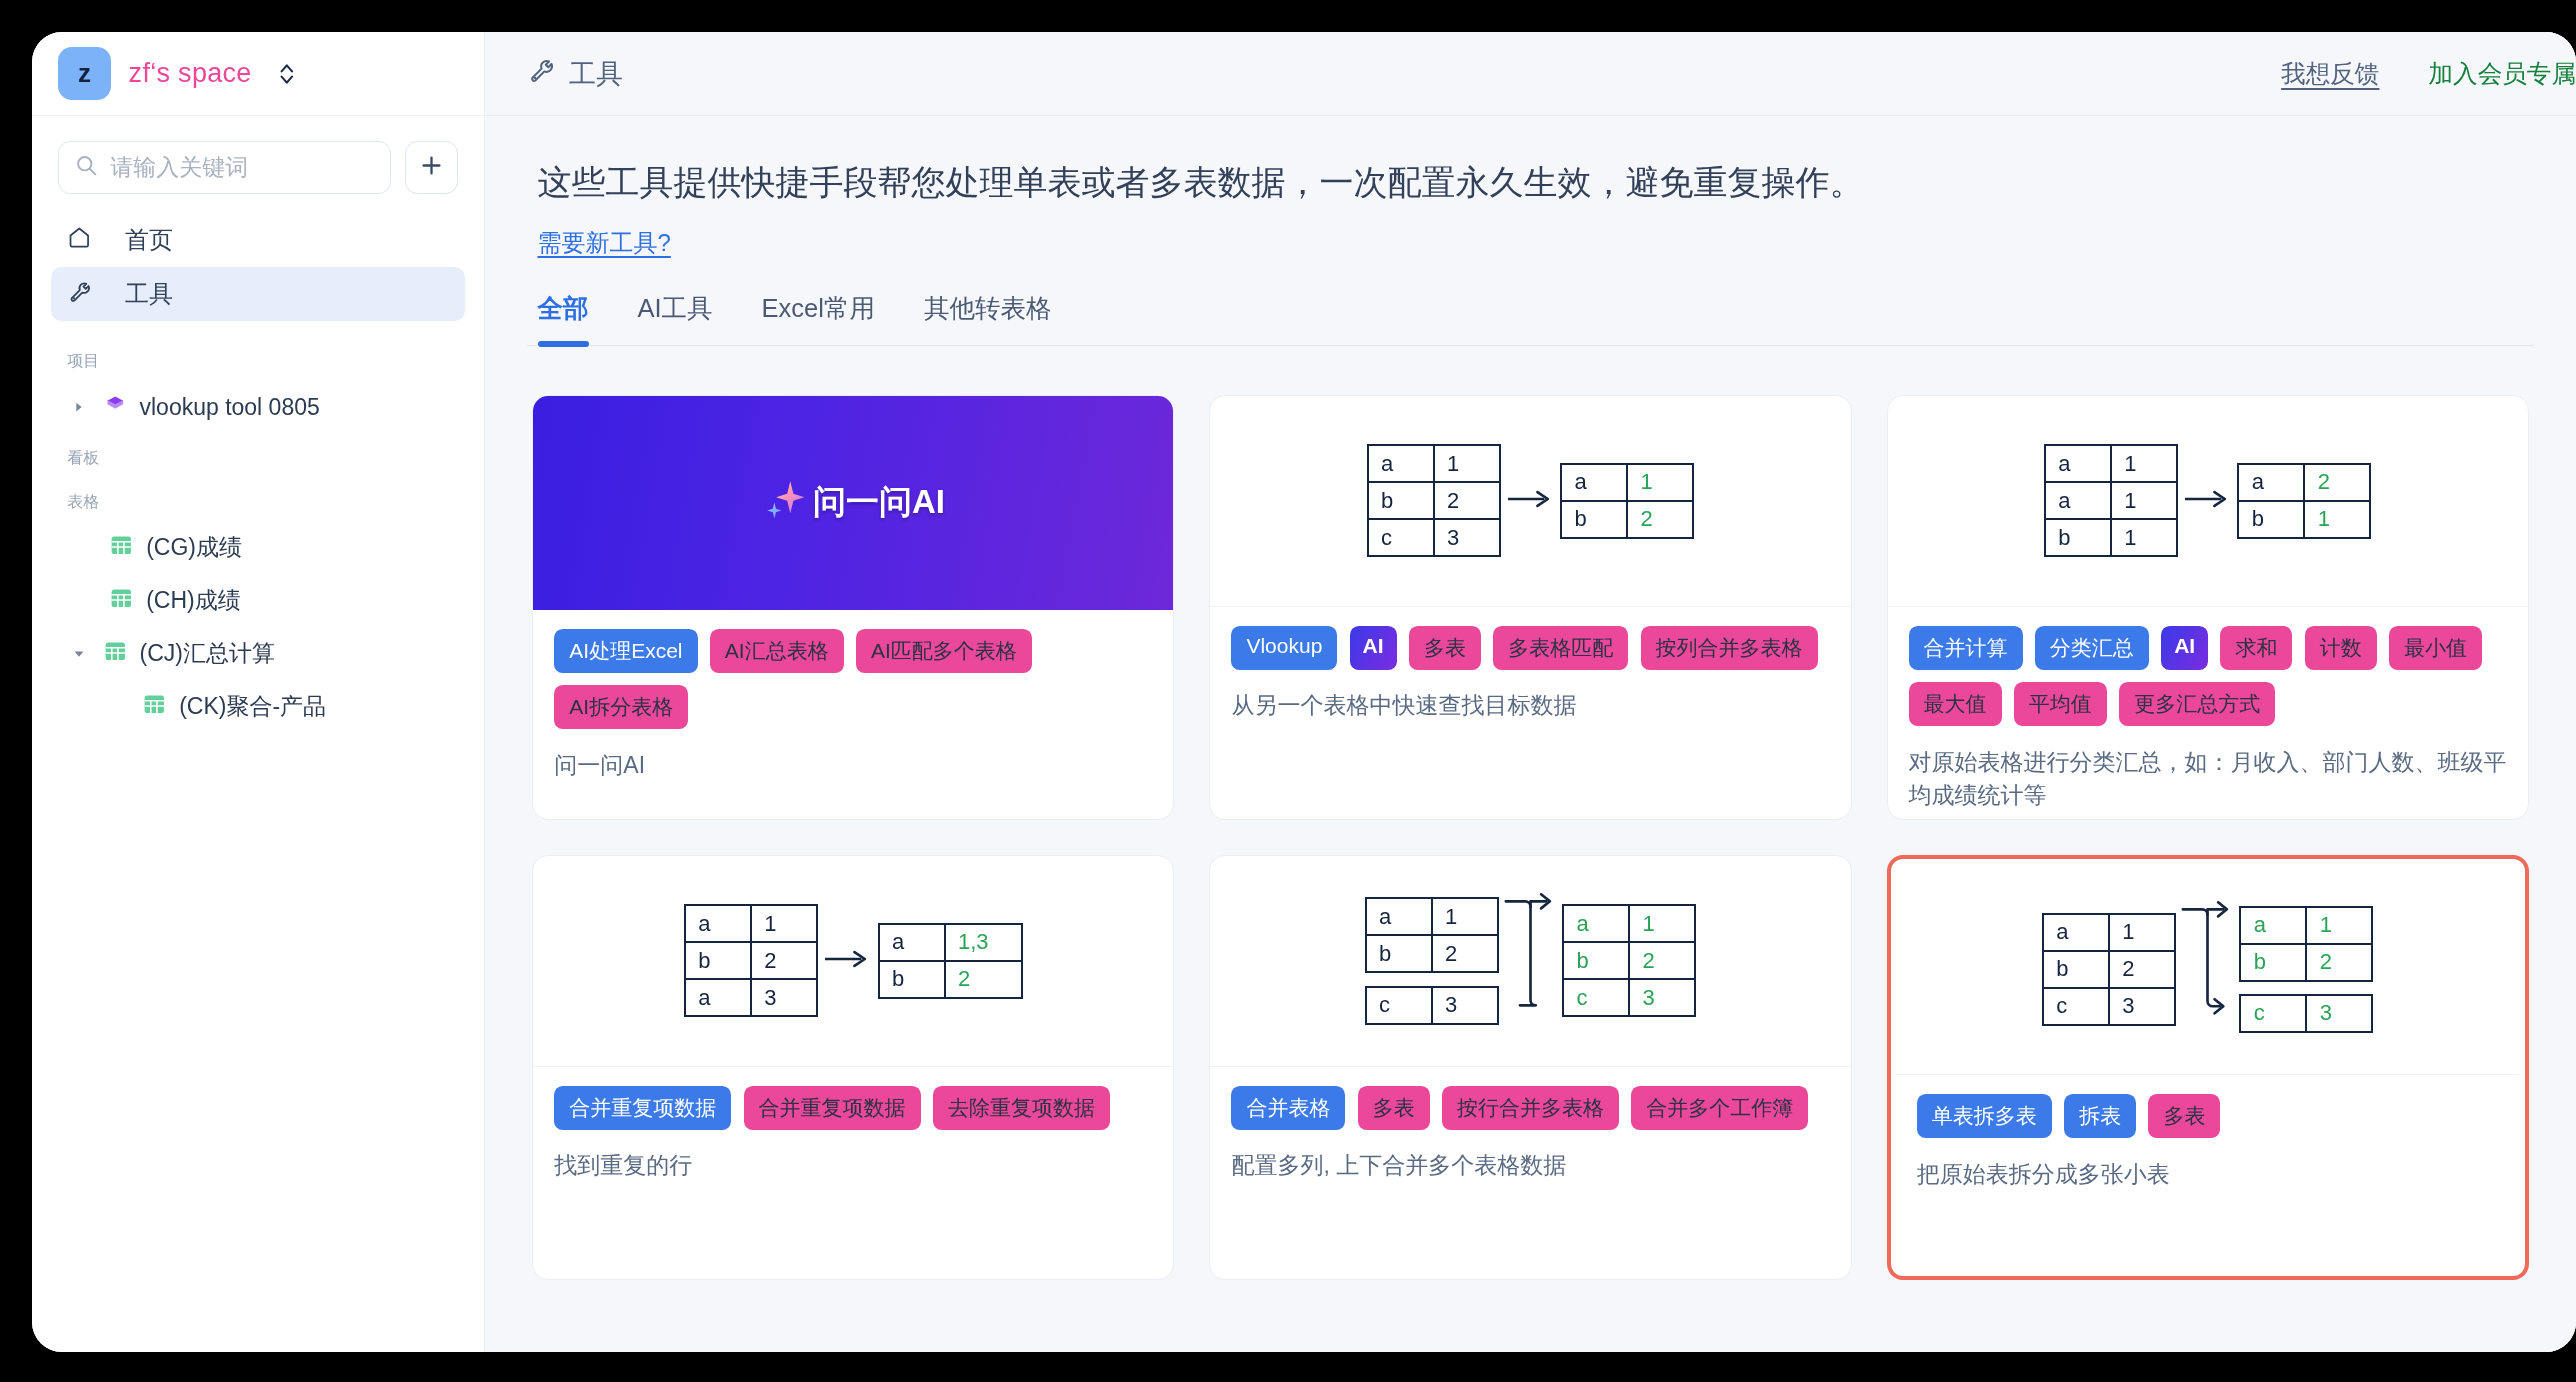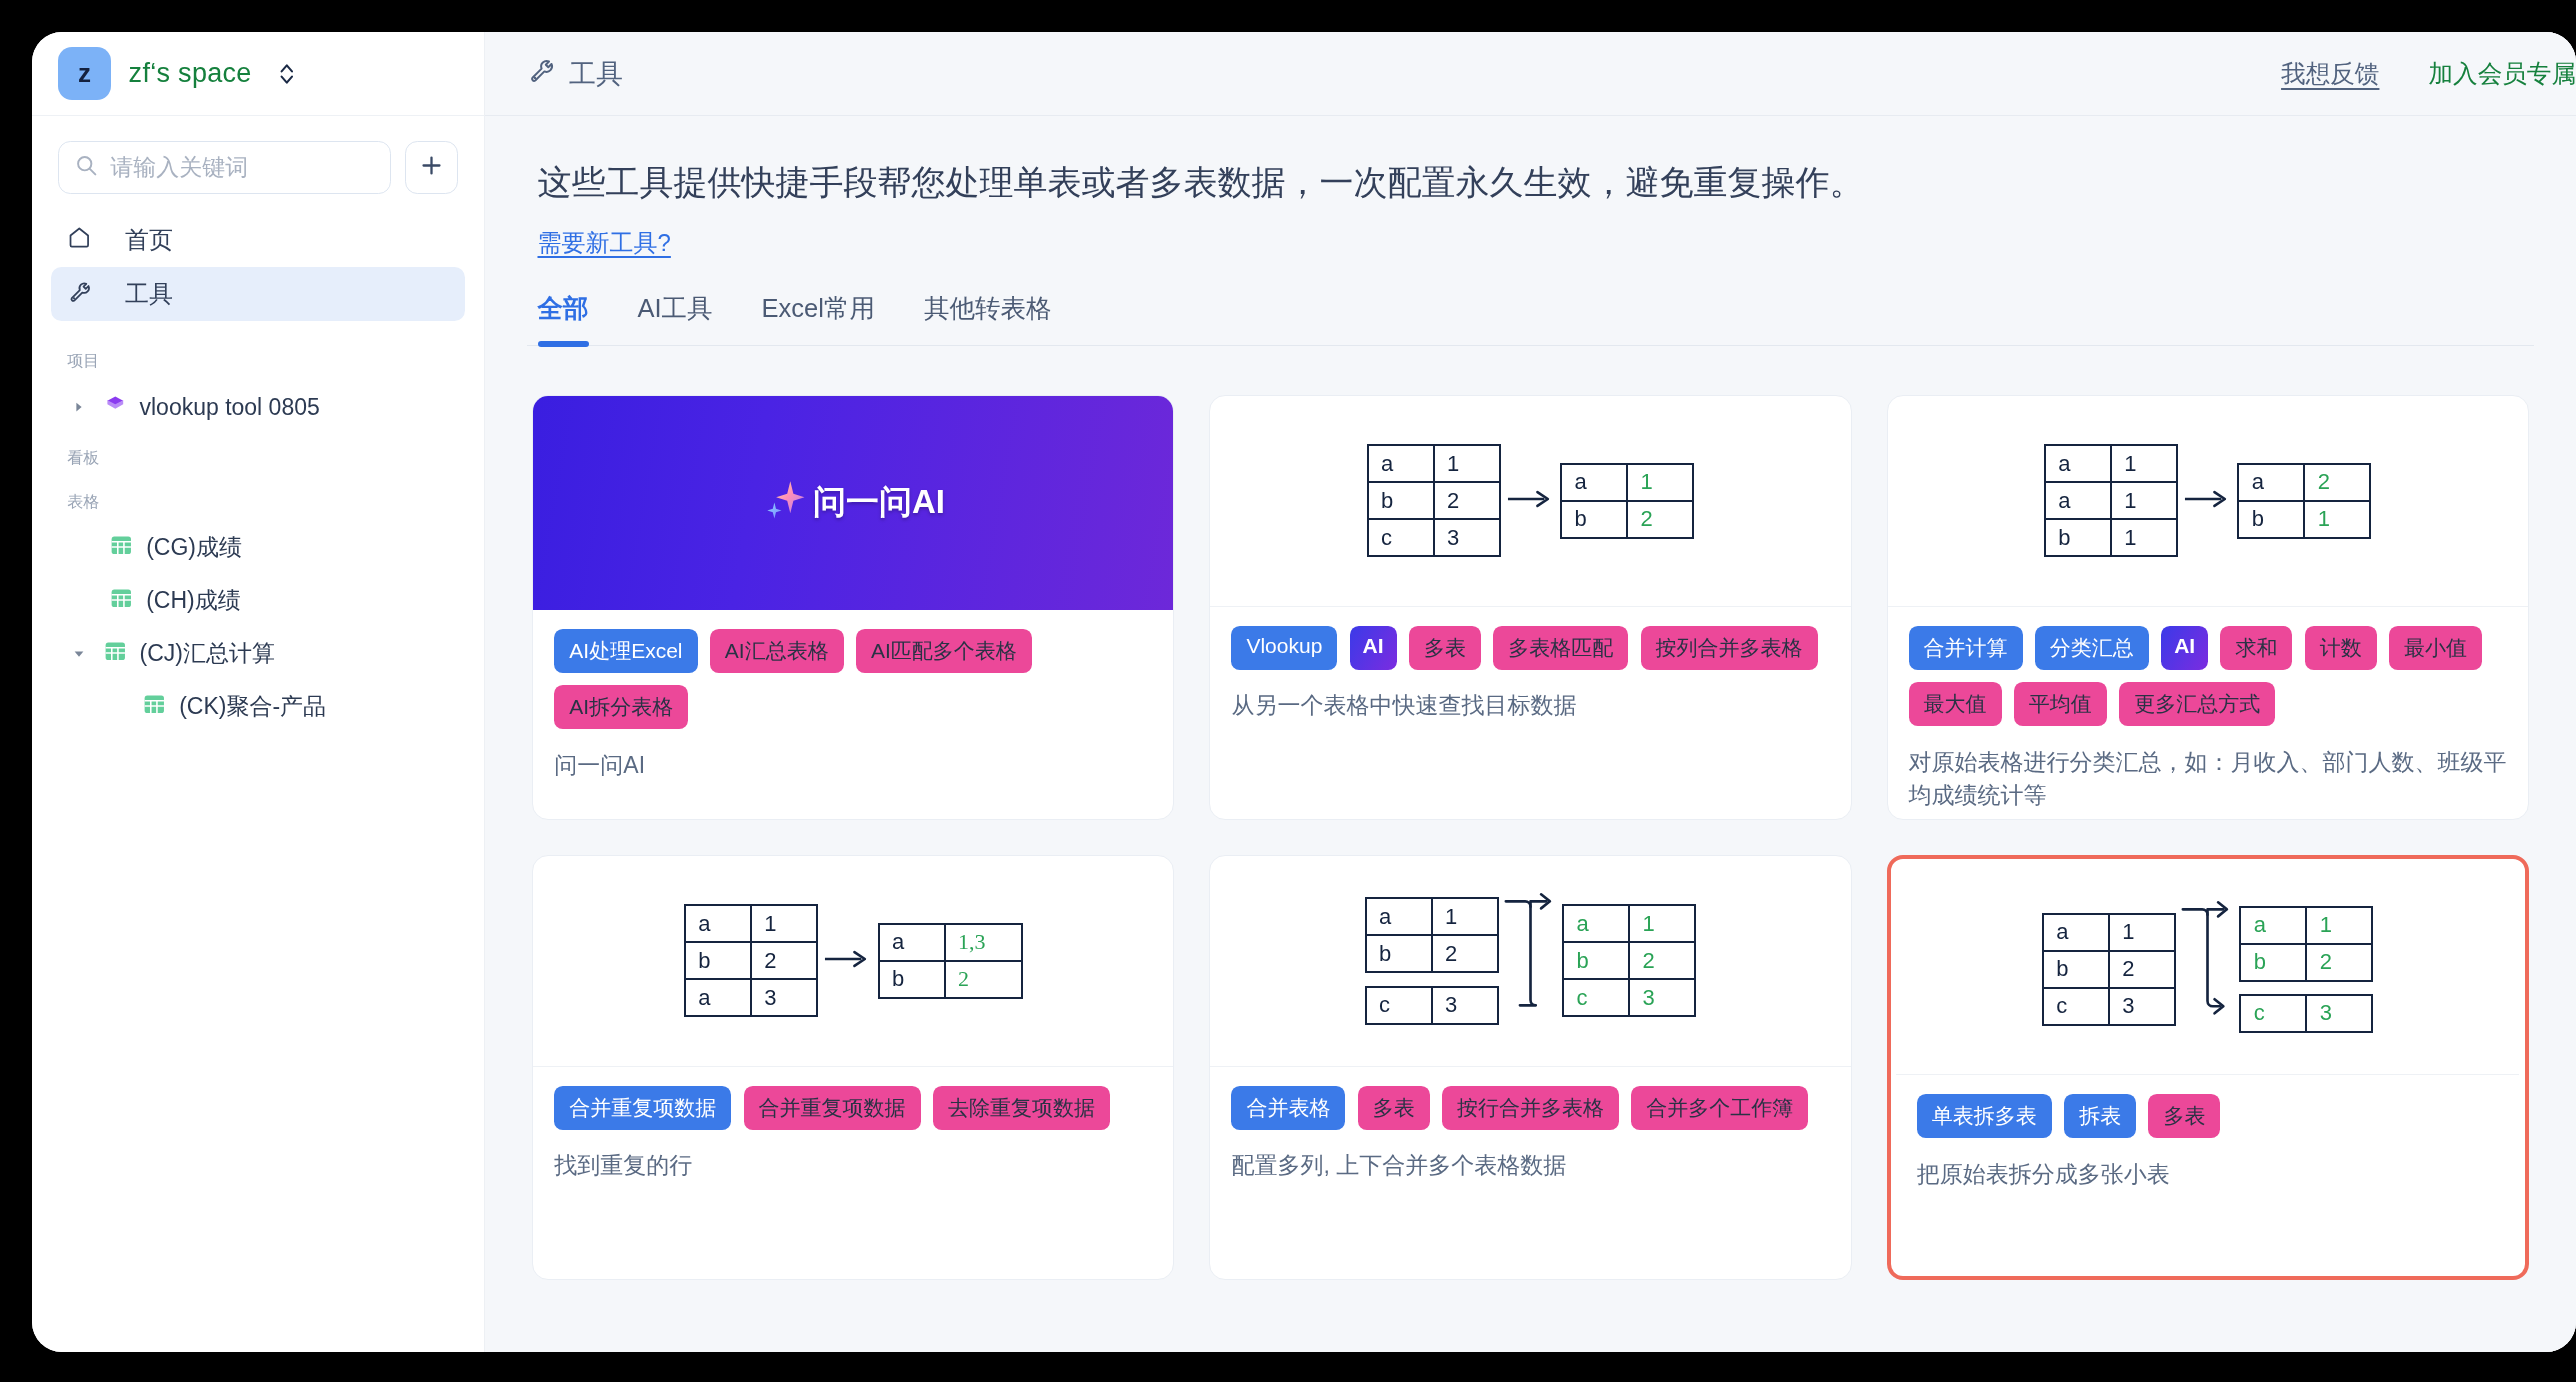--- a/index.html
+++ b/index.html
@@ -36,21 +36,21 @@
   }
   .ws-avatar {
     width: 53px; height: 53px;
     border-radius: 14px;
     background: #7cb2f7;
     color: #14213f;
     font-size: 26px; font-weight: bold;
     display: flex; align-items: center; justify-content: center;
   }
   .ws-name {
-    font-size: 27px; color: #15803d; letter-spacing: 0.3px;
+    font-size: 27px; color: #ec4899; letter-spacing: 0.3px;
   }
   .ws-caret { display: inline-flex; flex-direction: column; gap: 2.6px; margin-left: 8.8px; }
   .ws-caret svg { display:block; }
 
   .search-row {
     display: flex; align-items: center; gap: 14px;
     padding: 24.6px 26px 16px 26px;
   }
   .search-box {
     flex: 1; height: 53px;
@@ -165,21 +165,21 @@
   .fig { display: flex; align-items: center; }
   table.t { border-collapse: collapse; }
   table.t td {
     border: 2.2px solid #15243f;
     width: 66px; height: 37px;
     font-size: 22px; color: #15243f;
     padding: 0 12.3px; text-align: left; vertical-align: middle;
   }
   table.t td.green { color: #2aa356; }
   table.t.allgreen td { color: #2aa356; }
-  table.t td.wide { width: 77px; font-family: Liberation Serif, serif; }
+  table.t td.wide { width: 77px; }
   .arrow { margin: 0 5.3px; }
 </style>
 </head>
 <body>
 
 <div class="window">
 
   <aside class="sidebar">
 
     <div class="ws-header">

